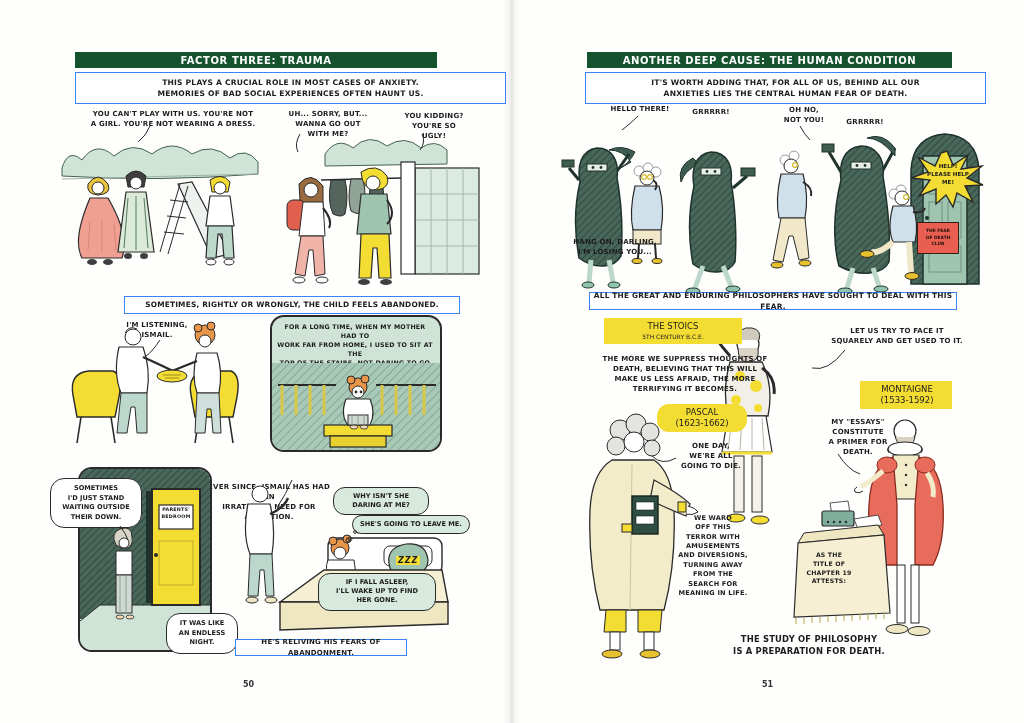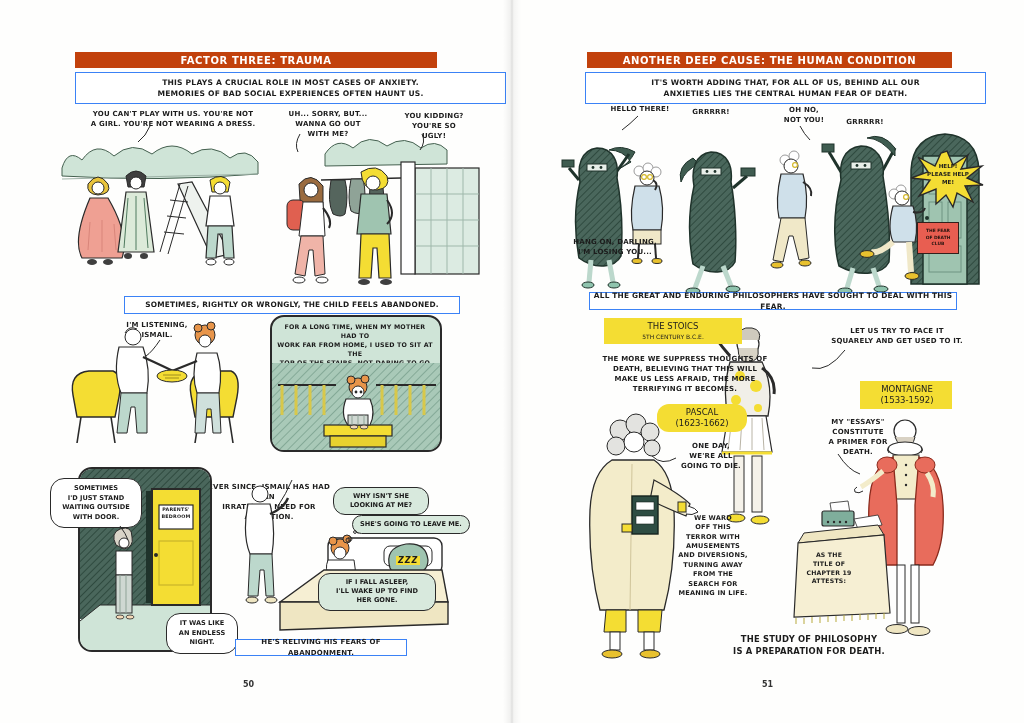--- a/index.html
+++ b/index.html
@@ -1,20 +1,20 @@
 <!DOCTYPE html>
 <html><head>
 <meta charset="utf-8">
 <style>
   html,body{margin:0;padding:0;background:#ffffff;}
   #spread{position:relative;width:1024px;height:723px;background:#fefefd;overflow:hidden;
           font-family:"DejaVu Sans",sans-serif;color:#1c1c1c;}
   .fold{position:absolute;left:503px;top:0;width:18px;height:723px;
         background:linear-gradient(90deg,rgba(0,0,0,0),rgba(0,0,0,.05) 40%,rgba(0,0,0,.12) 50%,rgba(0,0,0,.04) 60%,rgba(0,0,0,0));}
-  .bar{position:absolute;background:#c2410c;color:#fff;font-weight:bold;font-size:10px;
+  .bar{position:absolute;background:#14532d;color:#fff;font-weight:bold;font-size:10px;
        letter-spacing:.6px;height:16px;display:flex;align-items:center;justify-content:center;}
   .ibox{position:absolute;background:#fff;border:1px solid #3b82f6;font-weight:bold;font-size:7.6px;
         line-height:1.5;display:flex;align-items:center;justify-content:center;text-align:center;
         white-space:pre-line;letter-spacing:.2px;}
   .txt{position:absolute;font-weight:bold;font-size:7px;line-height:1.42;text-align:center;
        white-space:pre-line;letter-spacing:.2px;}
   .ybox{position:absolute;background:#f4dd33;text-align:center;padding:3px 6px;font-weight:normal;
         line-height:1.3;}
   .ybox .t1{font-size:8.5px;} .ybox .t2{font-size:6px;margin-top:1px;}
   .thought{position:absolute;background:#d8e9dd;border:1.5px solid #2a2a2a;border-radius:12px;
@@ -213,21 +213,21 @@
         <line x1="46" y1="106" x2="46" y2="144" stroke="#8fa397"></line>
       <ellipse cx="40" cy="148" rx="4" ry="2" fill="#f3d9b8" stroke="#2a2a2a" stroke-width=".8"></ellipse>
         <ellipse cx="50" cy="148" rx="4" ry="2" fill="#f3d9b8" stroke="#2a2a2a" stroke-width=".8"></ellipse>
     </svg>
     <div class="txt" style="left:79px;top:38px;width:34px;font-size:4.8px;">PARENTS'
 BEDROOM</div>
   </div>
   <div class="bubble" style="left:50px;top:478px;width:76px;">SOMETIMES
 I'D JUST STAND
 WAITING OUTSIDE
-WITH DOOR.</div>
+THEIR DOWN.</div>
   <div class="bubble" style="left:166px;top:613px;width:56px;">IT WAS LIKE
 AN ENDLESS
 NIGHT.</div>
 
   <svg class="art" style="left:228px;top:482px;" width="222" height="155" viewBox="0 0 222 155">
     <circle cx="32" cy="12" r="8" fill="#fff" stroke="#2a2a2a"></circle>
     <path d="M20,22 Q14,52 22,72 L44,72 Q48,46 42,22 Z" fill="#fff" stroke="#2a2a2a" stroke-width="1.2"></path>
     <path d="M42,32 Q56,26 60,16" fill="none" stroke="#2a2a2a" stroke-width="2.4"></path>
     <polygon points="22,72 20,114 30,114 32,88 36,88 38,114 46,114 44,72" fill="#bcd8cc" stroke="#2a2a2a"></polygon>
     <ellipse cx="24" cy="118" rx="6" ry="3" fill="#efe6c2" stroke="#2a2a2a"></ellipse>
@@ -240,21 +240,21 @@
     <path d="M100,78 Q96,88 102,93 L128,93 L126,78 Z" fill="#fff" stroke="#2a2a2a"></path>
     <rect x="156" y="64" rx="6" width="48" height="20" fill="#fff" stroke="#2a2a2a"></rect>
     <path d="M162,86 Q156,66 178,62 Q198,60 200,78 Q200,92 182,92 Q166,96 162,86 Z" fill="#9fc4b0" stroke="#2a2a2a" stroke-width="1.2"></path>
     <polygon points="52,120 96,88 214,88 220,120" fill="#f6efd3" stroke="#2a2a2a" stroke-width="1.4"></polygon>
     <polygon points="52,120 220,120 220,142 52,148" fill="#efe6c2" stroke="#2a2a2a" stroke-width="1.4"></polygon>
     <circle cx="122" cy="57" r="2" fill="none" stroke="#2a2a2a" stroke-width=".8"></circle>
     <circle cx="130" cy="50" r="1.4" fill="#2a2a2a"></circle>
       <circle cx="137" cy="44" r="1" fill="#2a2a2a"></circle>
   </svg>
   <div class="thought" style="left:333px;top:487px;width:80px;">WHY ISN'T SHE
-LOOKING AT ME?</div>
+DARING AT ME?</div>
   <div class="thought" style="left:352px;top:515px;">SHE'S GOING TO LEAVE ME.</div>
   <div class="zzz" style="left:396px;top:556px;">ZZZ</div>
   <div class="thought" style="left:318px;top:573px;width:102px;">IF I FALL ASLEEP,
 I'LL WAKE UP TO FIND
 HER GONE.</div>
   <div class="ibox" style="left:235px;top:639px;width:170px;height:15px;font-size:7px;">HE'S RELIVING HIS FEARS OF ABANDONMENT.</div>
   <div class="pageno" style="left:243px;top:680px;">50</div>
 
   <div class="bar" style="left:587px;top:52px;width:365px;">ANOTHER DEEP CAUSE: THE HUMAN CONDITION</div>
   <div class="ibox" style="left:585px;top:72px;width:399px;height:30px;">IT'S WORTH ADDING THAT, FOR ALL OF US, BEHIND ALL OUR

